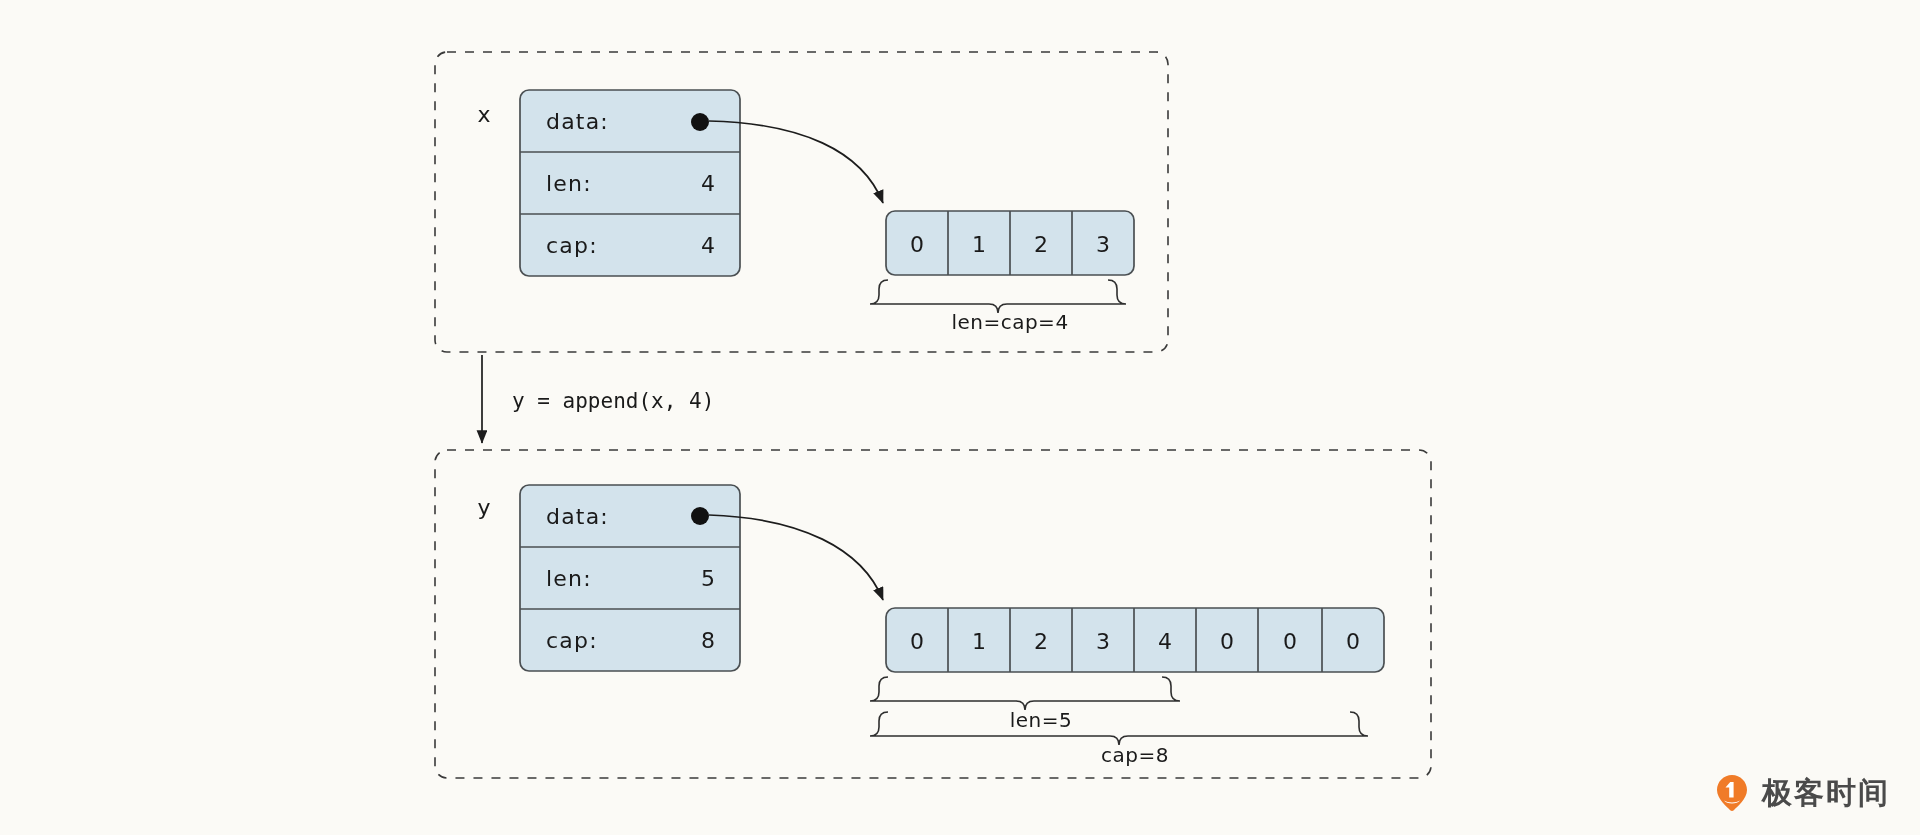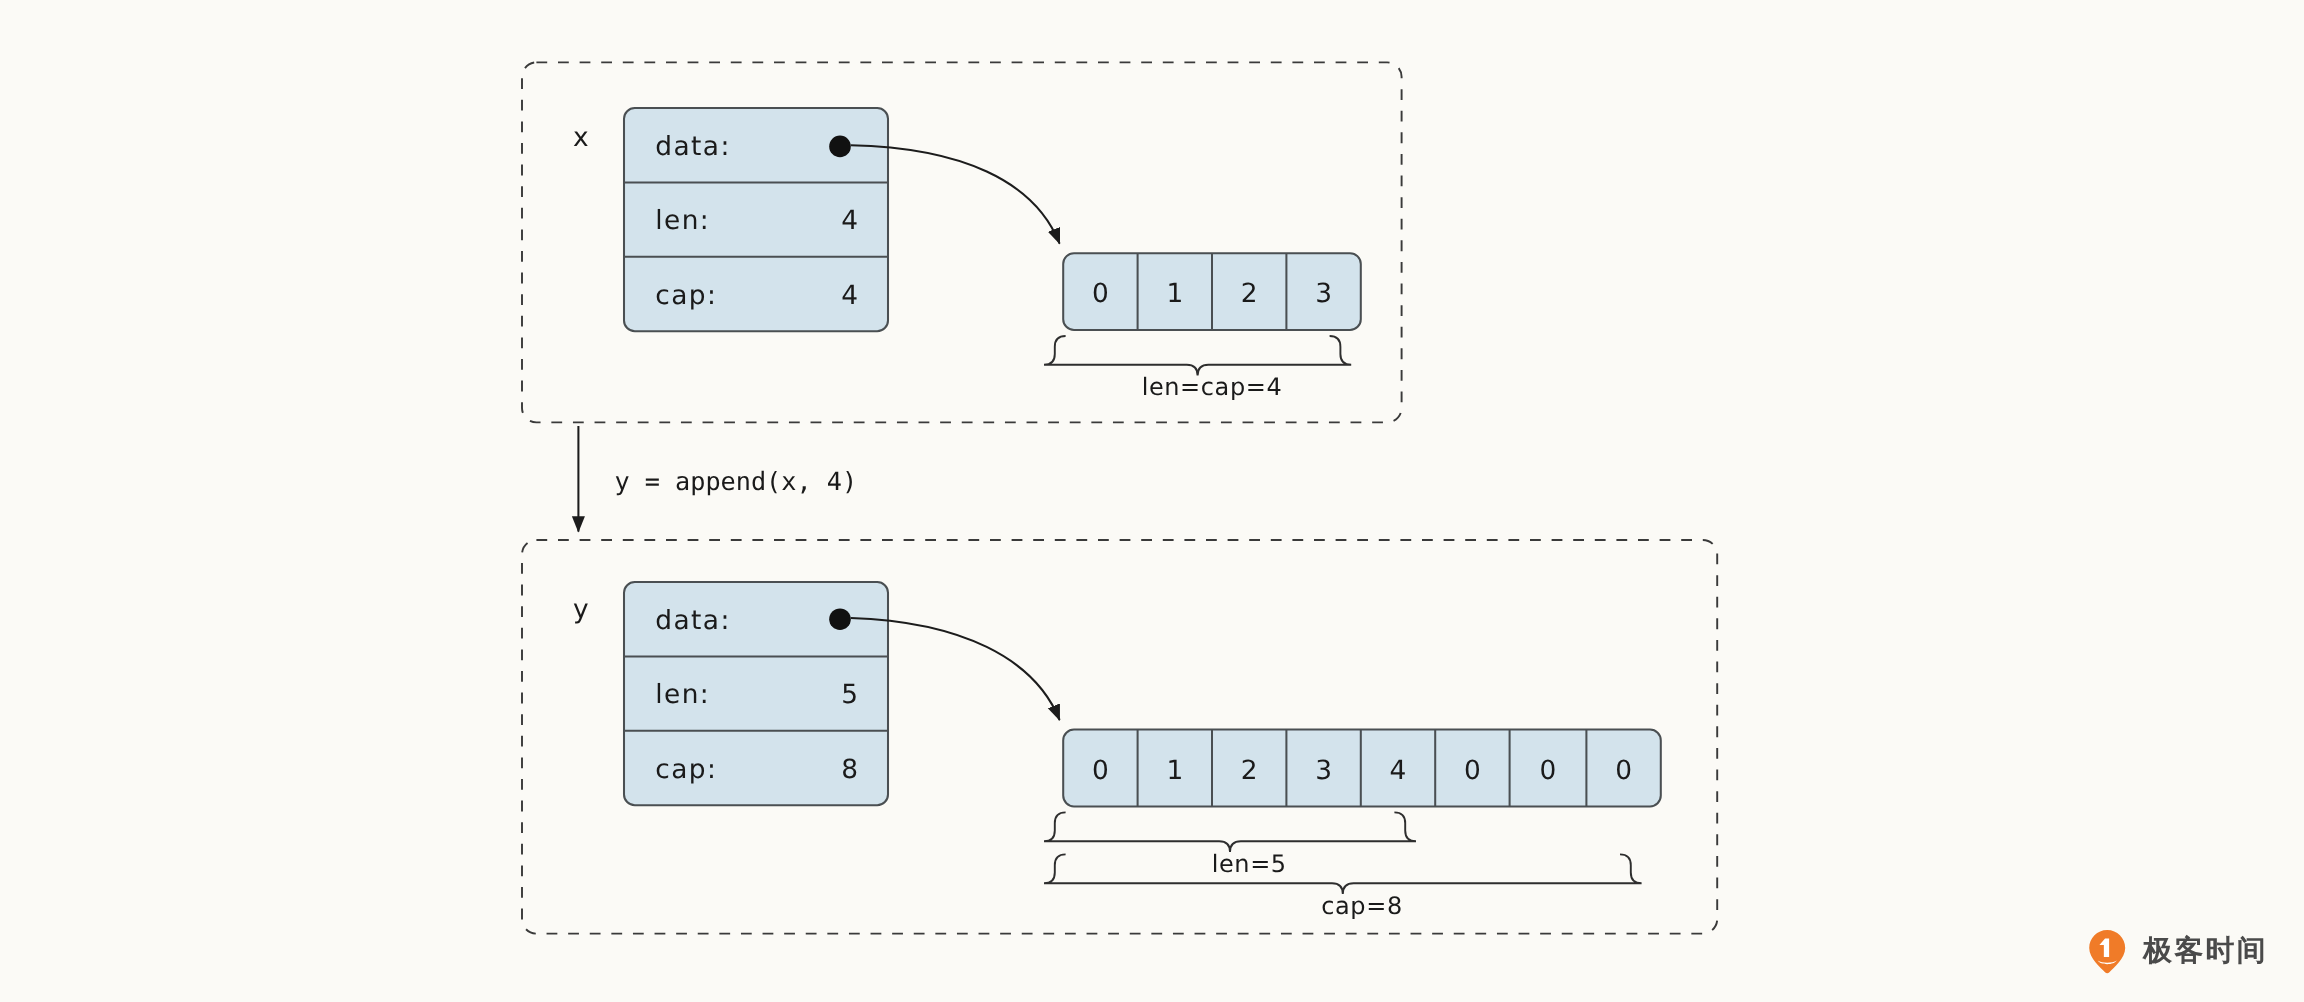--- a/index.html
+++ b/index.html
@@ -97,21 +97,21 @@
     align-items: center;
     gap: 10px;
   }
   .wm-logo {
     width: 40px;
     height: 40px;
     position: relative;
   }
   .wm-text {
     font-family: Liberation Sans, sans-serif;
-    font-size: 24px;
+    font-size: 30px;
     font-weight: bold;
     color: #4a4a4a;
     letter-spacing: 2px;
     line-height: 1;
   }
 </style>
 </head>
 <body>
 
 <div id="stage">

